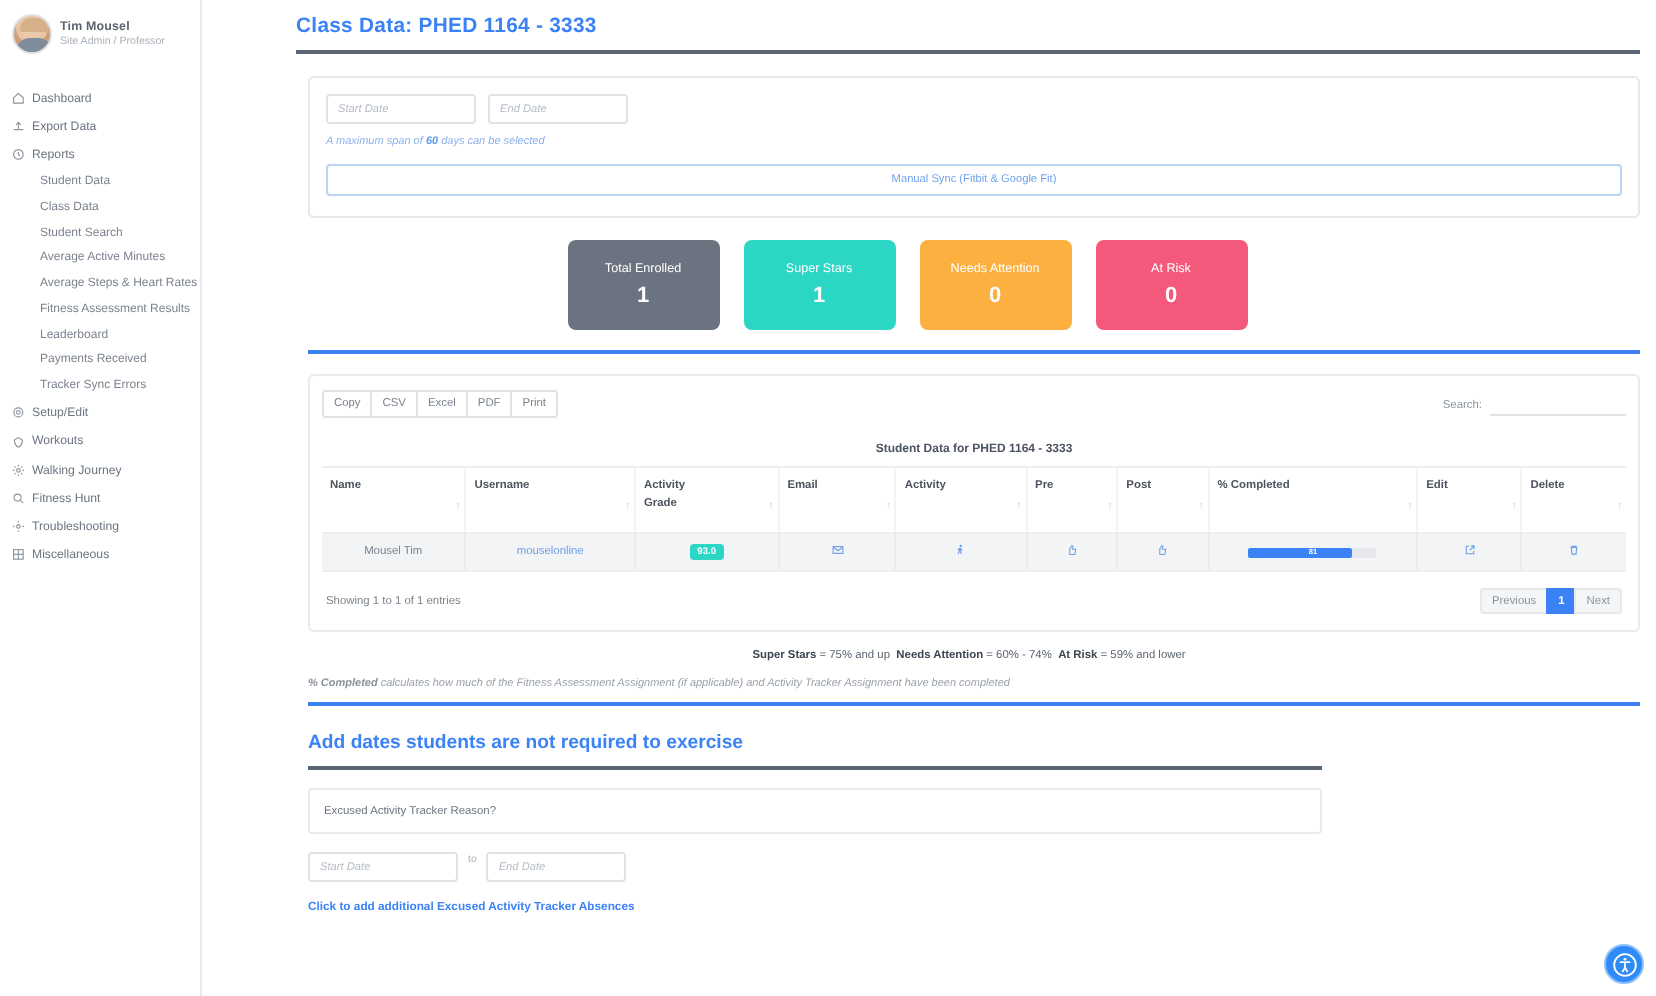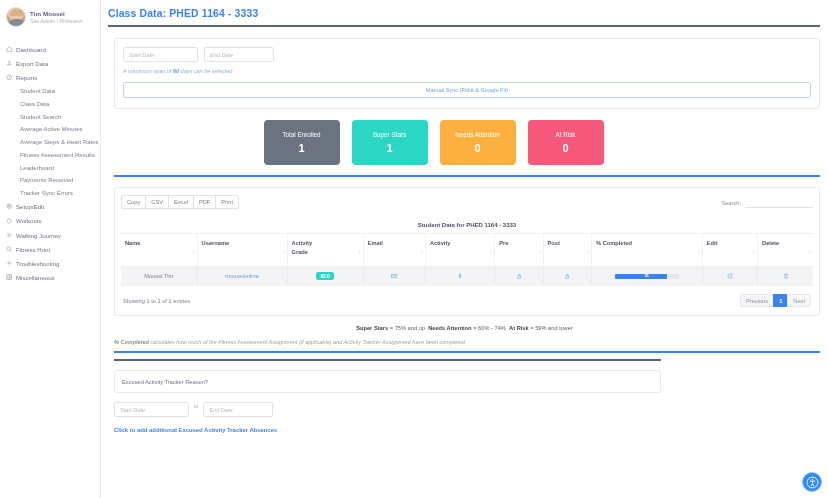--- a/index.html
+++ b/index.html
@@ -49,21 +49,21 @@
     display: inline-flex; align-items: center; justify-content: center;
     color: #8c949e;
   }
   .nav-ico svg { width: 6.4px; height: 6.4px; display: block; }
   .nav-sub {
     display: block; padding: 3.4px 6px 3.4px 20px;
     font-size: 6px; color: #7b838e; cursor: pointer; white-space: nowrap;
   }
 
   
-  .main { flex: 1 1 auto; height: 498px; padding: 0; position: relative; }
+  .main { flex: 1 1 auto; height: 498px; padding: 0; position: relative; margin-left: 40px; }
   .page-title {
     font-size: 10.4px; font-weight: bold; color: #3b82f6;
     padding: 8px 0 0 7px; letter-spacing: .15px;
   }
   .title-rule { height: 2px; background: #5a6472; margin: 6px 8px 0 7px; }
 
   .card {
     margin: 11px 8px 0 13px;
     background: #fff; border: 1px solid #e5e7eb; border-radius: 3px;
     padding: 8px 8px 10px 8px;
@@ -429,20 +429,21 @@
     </section>
 
     <div class="legend">
       <b>Super Stars</b><span> = 75% and up</span>&nbsp;&nbsp;<b>Needs Attention</b><span> = 60% - 74%</span>&nbsp;&nbsp;<b>At Risk</b><span> = 59% and lower</span>
     </div>
 
     <div class="note"><b>% Completed</b><span> calculates how much of the Fitness Assessment Assignment (if applicable) and Activity Tracker Assignment have been completed</span></div>
     <div class="blue-rule2"></div>
 
     
+    <div class="sec-title">Add dates students are not required to exercise</div>
     <div class="sec-rule"></div>
     <div class="reason">Excused Activity Tracker Reason?</div>
     <div class="abs-row">
       <div class="inp inp-start">Start Date</div>
       <div class="to-lbl">to</div>
       <div class="inp inp-end">End Date</div>
     </div>
     <div class="add-link">Click to add additional Excused Activity Tracker Absences</div>
 
     <div class="a11y">

